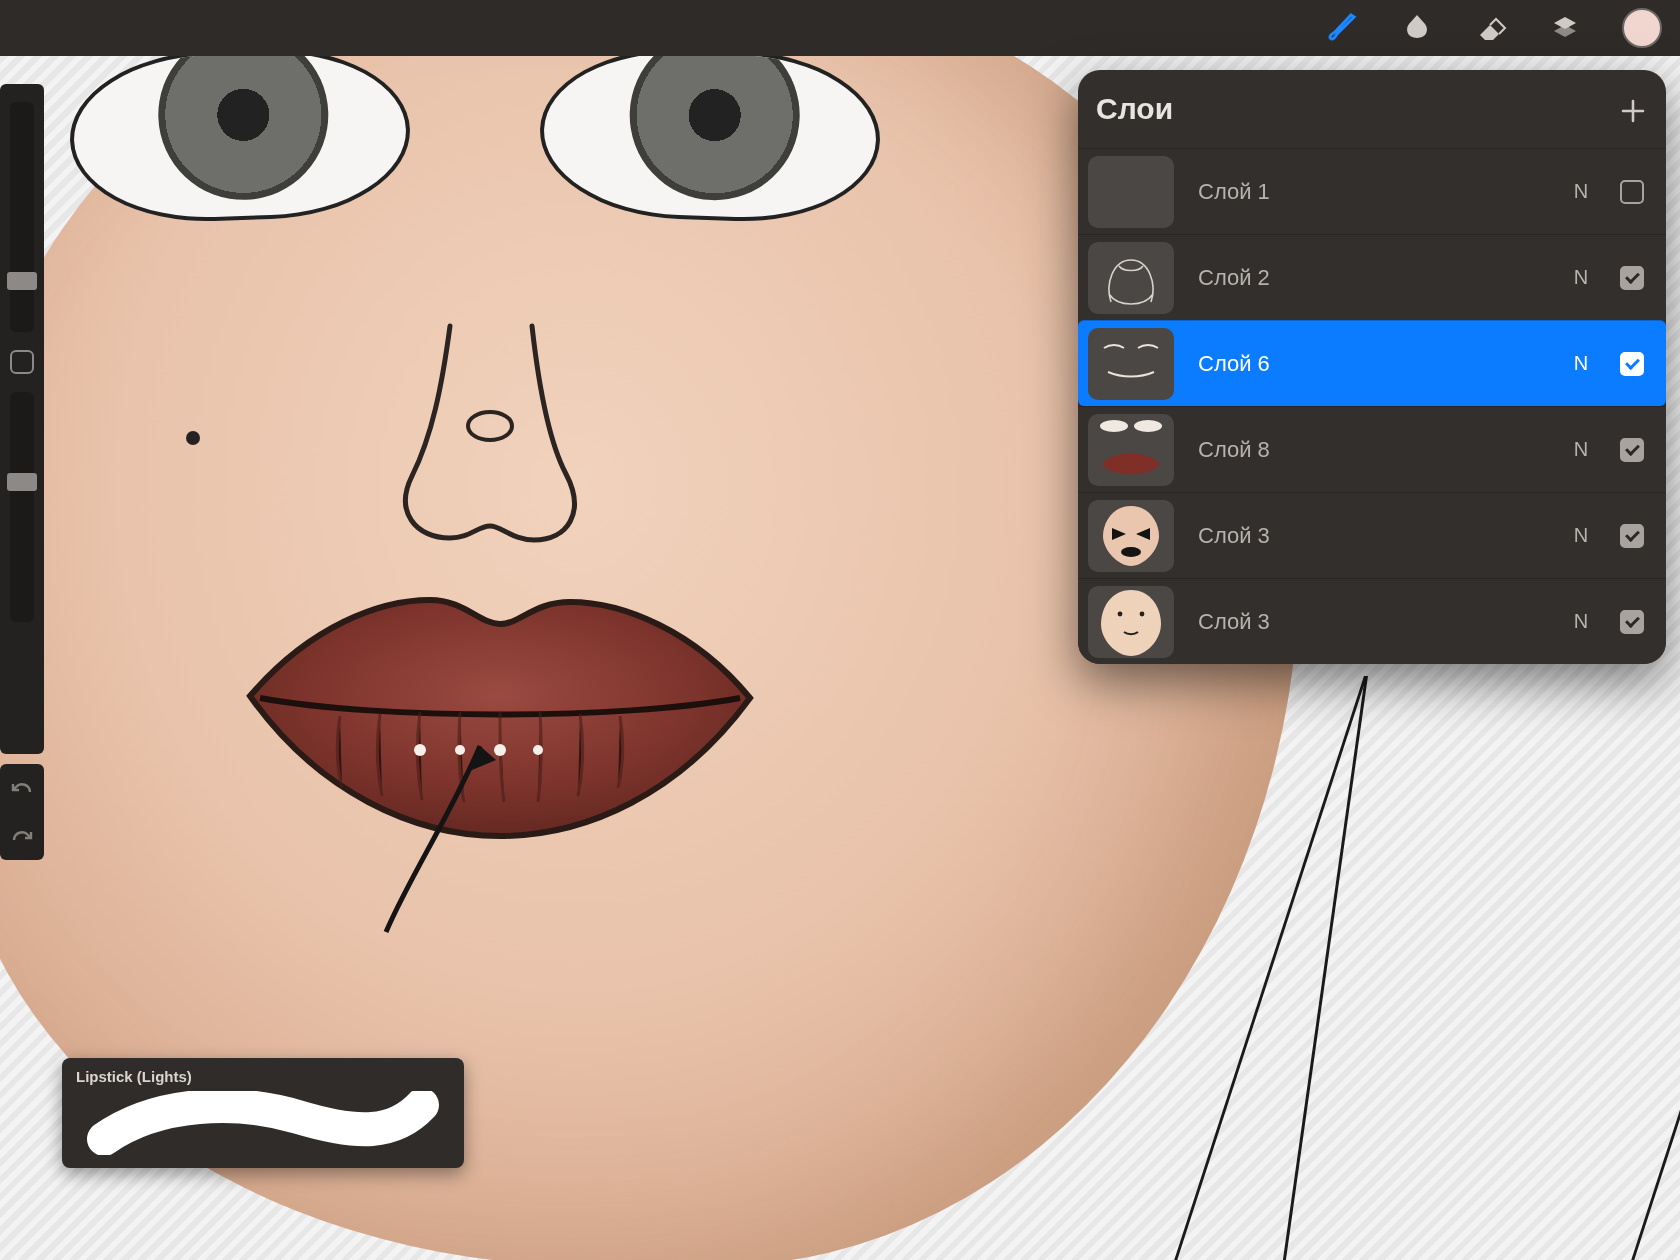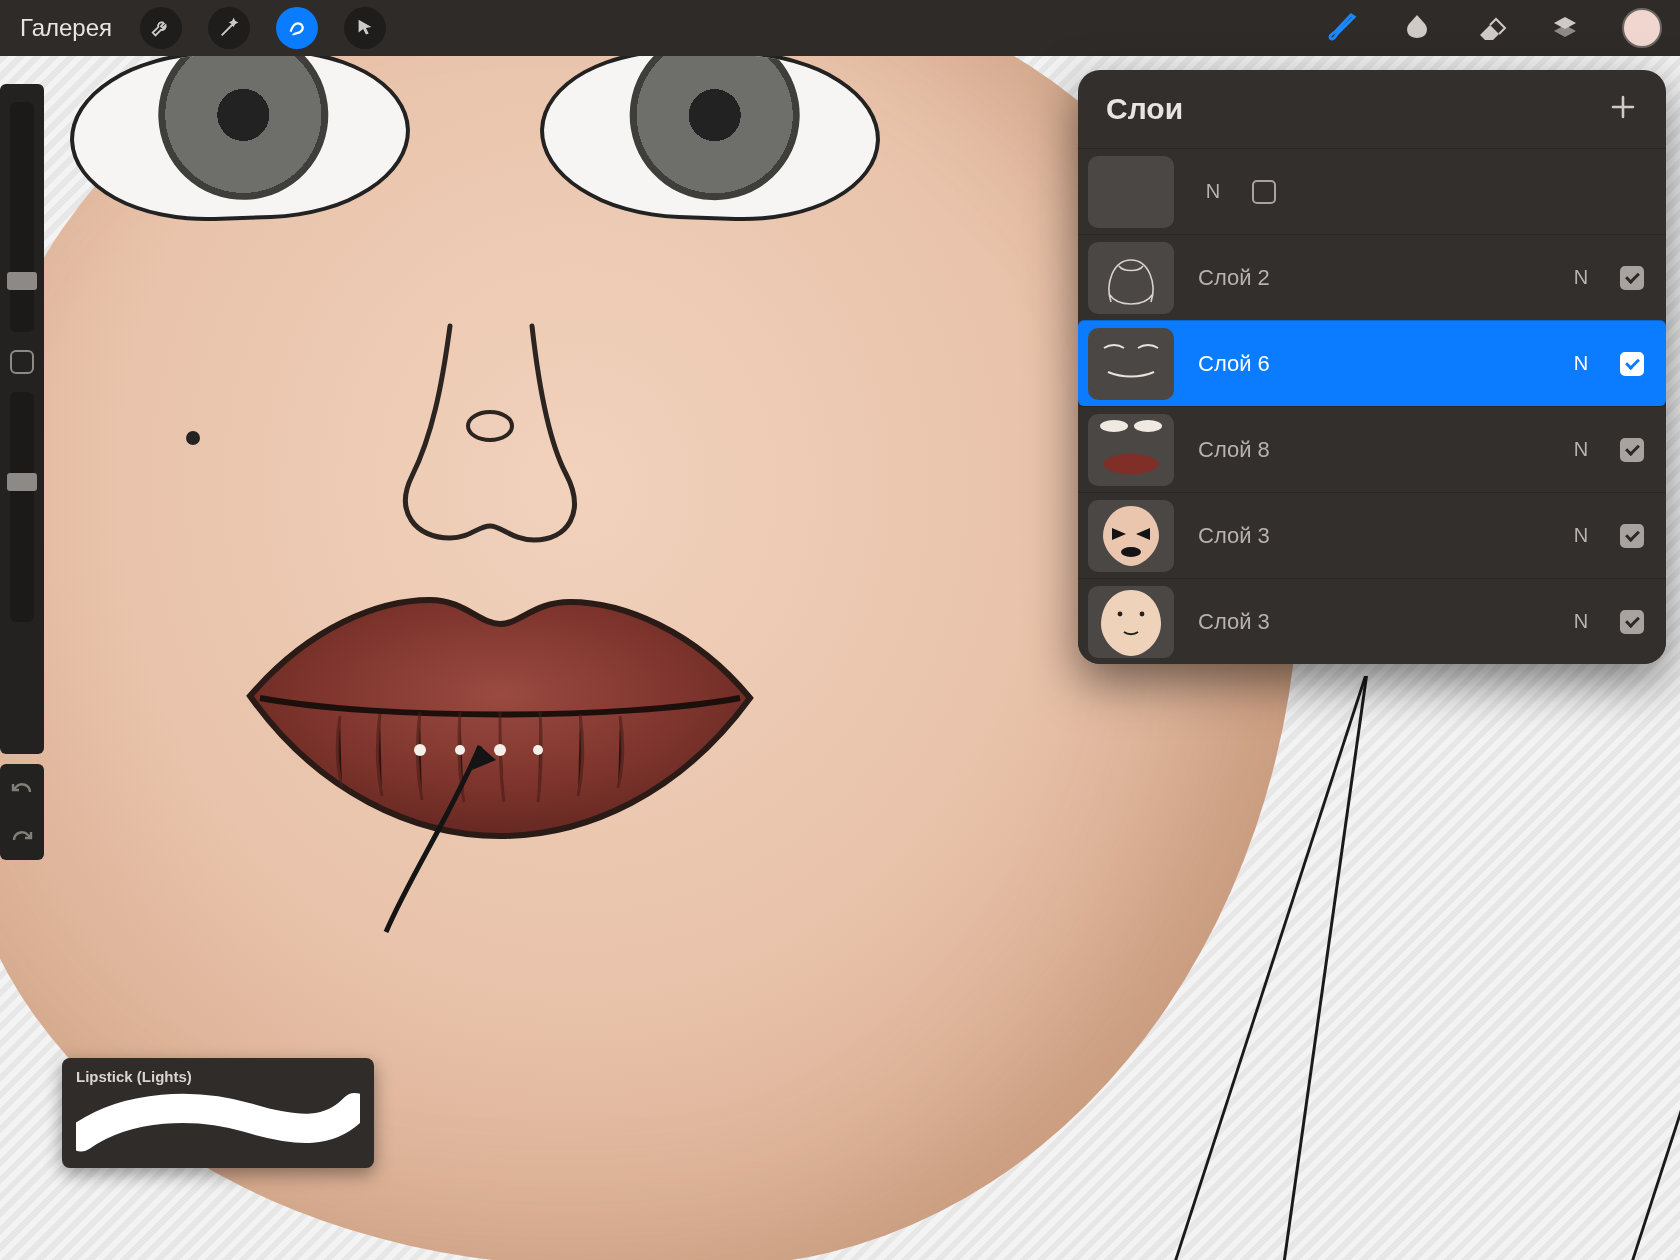--- a/index.html
+++ b/index.html
@@ -74,21 +74,21 @@
   .slider .thumb{position:absolute;left:-3px;width:30px;height:18px;background:#8d8986;border-radius:3px;}
   .sq{width:24px;height:24px;border:2px solid #8d8986;border-radius:6px;margin:10px 0;cursor:pointer;}
   .undo-dock{position:absolute;left:0;top:764px;width:44px;height:96px;background:#242220;border-radius:6px;z-index:15;
              display:flex;flex-direction:column;align-items:center;justify-content:space-around;}
   .undo-dock svg{width:24px;height:20px;opacity:.55;cursor:pointer;}
 
   
   .panel{position:absolute;right:14px;top:70px;width:588px;border-radius:22px;background:var(--panel);z-index:30;
          box-shadow:0 18px 48px rgba(0,0,0,.5);overflow:hidden;}
   .panel .beak{position:absolute;right:90px;top:-12px;width:24px;height:24px;background:var(--panel);transform:rotate(45deg);border-radius:4px;}
-  .panel-head{display:flex;align-items:flex-start;justify-content:space-between;padding:22px 28px;}
+  .panel-head{display:flex;align-items:flex-end;justify-content:space-between;padding:22px 18px;}
   .panel-head h1{margin:0;font-size:30px;font-weight:600;color:var(--text);}
   .add-btn{width:30px;height:30px;display:flex;align-items:center;justify-content:center;cursor:pointer;color:#c9c4bf;}
   .add-btn svg{width:28px;height:28px;}
   .rows{display:flex;flex-direction:column;}
   .row{display:flex;align-items:center;height:86px;padding:0 22px 0 10px;border-top:1px solid rgba(0,0,0,.18);gap:24px;background:var(--panel);color:var(--text-dim);cursor:pointer;}
   .row .thumb{width:86px;height:72px;border-radius:10px;background:#4b4744;flex:0 0 auto;overflow:hidden;display:flex;align-items:center;justify-content:center;}
   .row .lab{flex:1;font-size:22px;}
   .row .blend{width:30px;text-align:center;font-size:20px;}
   .row .chk{width:24px;height:24px;border:2px solid #a8a39e;border-radius:5px;display:flex;align-items:center;justify-content:center;}
   .row .chk.on{background:#a8a39e;}
@@ -105,53 +105,30 @@
   .th-sketch svg{width:72px;height:64px;}
   .th-sel{background:#4c4844;}
   .th-checker{background:
     conic-gradient(#bbb 25%,#eee 0 50%,#bbb 0 75%,#eee 0) 0 0/18px 18px;}
   .th-checker svg{width:86px;height:72px;}
   .th-mask{background:#393531;}
   .th-face{background:#3a3632;}
   .th-white{background:#fff;}
 
   
-  .chip{position:absolute;left:62px;bottom:92px;width:312px;height:110px;background:#2f2c29;border-radius:8px;z-index:18;
+  .chip{position:absolute;left:62px;bottom:92px;width:402px;height:110px;background:#2f2c29;border-radius:8px;z-index:18;
         padding:10px 14px;box-shadow:0 6px 18px rgba(0,0,0,.4);}
   .chip .ttl{font-size:15px;color:#d9d4cf;font-weight:600;}
   .chip .stroke{position:relative;margin-top:6px;height:64px;}
   .chip .stroke svg{width:100%;height:100%;}
 </style>
 </head>
 <body>
 
 <div class="topbar">
-  <div class="left">
-    <div class="gallery-btn">Галерея</div>
-    <div class="circ">
-      <svg viewBox="0 0 24 24">
-          <path fill="none" stroke="#cfcac5" stroke-width="2" d="M14 6a4 4 0 0 0-5 5l-6 6 3 3 6-6a4 4 0 0 0 5-5l-3 3-2-2 3-3z"></path>
-        </svg>
-    </div>
-    <div class="circ">
-      <svg viewBox="0 0 24 24">
-          <path fill="none" stroke="#cfcac5" stroke-width="2" d="M4 20 18 6m-1-3 1 2 2 1-2 1-1 2-1-2-2-1 2-1z"></path>
-        </svg>
-    </div>
-    <div class="circ active">
-      <svg viewBox="0 0 24 24">
-          <path fill="none" stroke="#fff" stroke-width="2.4" d="M5 16c2-6 4-9 8-9s7 4 4 8-9 2-9 5"></path>
-        </svg>
-    </div>
-    <div class="circ">
-      <svg viewBox="0 0 24 24">
-          <path fill="#cfcac5" d="M5 3l14 8-6 1 3 6-3 1-3-6-5 4z"></path>
-        </svg>
-    </div>
-  </div>
   <div class="right">
     <div class="tool-ico">
       <svg viewBox="0 0 34 34">
           <path fill="none" stroke="#1d87ff" stroke-width="3" stroke-linecap="round" d="M6 28c2 0 3-2 5-5L28 6l-3-2L9 21c-3 2-5 3-5 5 0 1 1 2 2 2z"></path>
         </svg>
     </div>
     <div class="tool-ico">
       <svg viewBox="0 0 34 34">
           <path fill="#cfcac5" d="M17 4l8 9c4 5 2 14-8 14S5 18 9 13z"></path>
         </svg>
@@ -252,20 +229,21 @@
     <div class="add-btn">
       <svg viewBox="0 0 28 28">
           <path stroke="#cfcac5" stroke-width="2.6" stroke-linecap="round" d="M14 4v20M4 14h20"></path>
         </svg>
     </div>
   </div>
   <div class="rows">
 
     <div class="row">
       <div class="thumb th-photo"></div>
+      <div class="lab">Слой 1</div>
       <div class="blend">N</div>
       <div class="chk"></div>
     </div>
 
     <div class="row">
       <div class="thumb th-sketch">
         <svg viewBox="0 0 72 64">
             <path fill="none" stroke="#d8d2cc" stroke-width="1.6" d="M16 56c-6-18 2-42 20-42s26 24 20 42M24 20c4 6 20 6 24 0M14 48c4 6 10 10 22 10s18-4 22-10"></path>
           </svg>
       </div>

